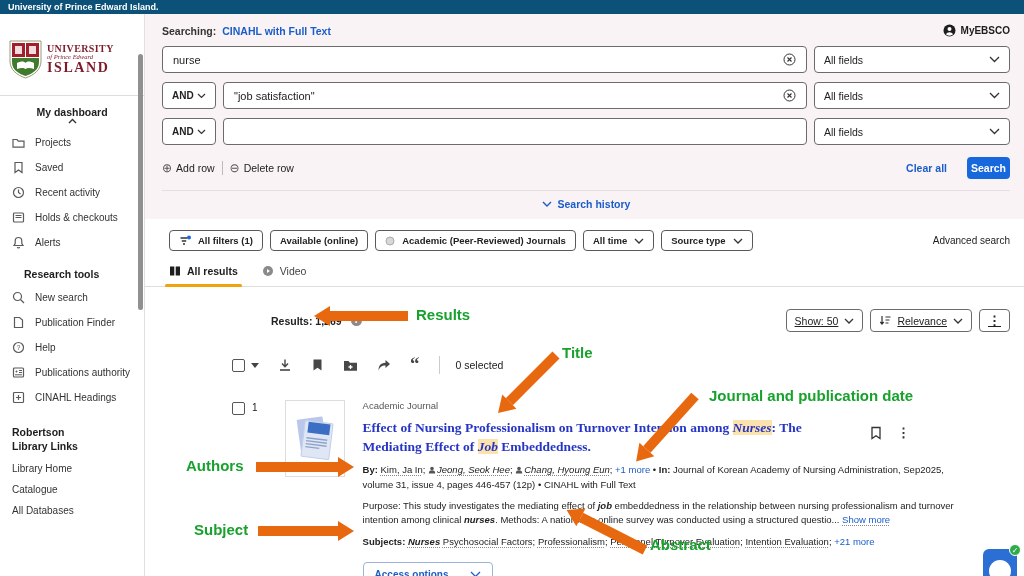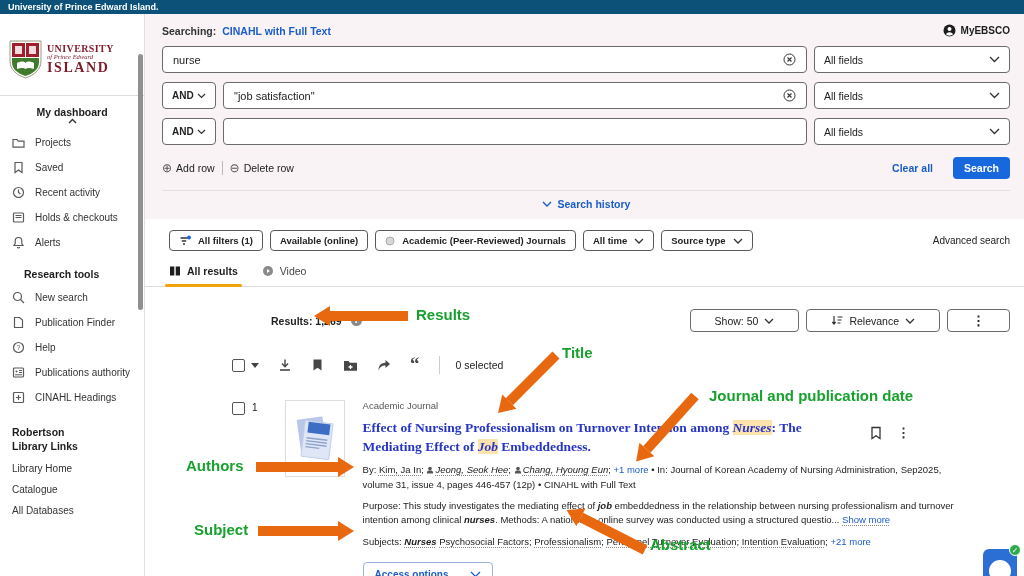--- a/index.html
+++ b/index.html
@@ -42,38 +42,38 @@
   .field { width:196px; font-size:10.5px; }
   .sinput { flex:1; height:27px; border:1px solid #6b6b6b; border-radius:4px; background:#fff; display:flex; align-items:center; padding:0 10px; }
   .sinput input { border:none; outline:none; flex:1; font-size:11px; font-family:inherit; background:transparent; color:#222; }
   .clear-x { color:#333; flex:none; cursor:pointer; display:flex; }
 
   .actions { display:flex; align-items:center; gap:7px; font-size:10.5px; color:#222; padding:3px 0 11px; }
   .act { display:flex; align-items:center; gap:4px; cursor:pointer; }
   .act .g { font-size:12px; color:#555; line-height:1; }
   .vdiv { width:1px; height:14px; background:#bbb; }
   .clear-all { margin-left:auto; color:#1a5dc8; font-weight:bold; cursor:pointer; }
-  .searchbtn { background:#1868dd; color:#fff; border:none; border-radius:4px; padding:5px 11px; font-size:10.5px; font-weight:bold; margin-left:13px; cursor:pointer; font-family:inherit; }
+  .searchbtn { background:#1868dd; color:#fff; border:none; border-radius:4px; padding:5px 4px; font-size:10.5px; font-weight:bold; margin-left:13px; cursor:pointer; font-family:inherit; }
   .hist { border-top:1px solid #e5dee2; display:flex; justify-content:center; align-items:center; gap:6px; padding:7px 0 9px; color:#1a5dc8; font-size:10.5px; font-weight:bold; cursor:pointer; }
 
   .filters { display:flex; gap:7px; align-items:center; padding:11px 14px 0 24px; }
   .chip { display:flex; align-items:center; gap:7px; border:1px solid #595959; border-radius:4px; height:21px; padding:0 9px; font-size:9.5px; font-weight:bold; color:#222; background:#fff; cursor:pointer; }
   .adv { margin-left:auto; font-size:10px; color:#222; cursor:pointer; }
 
   .tabs { display:flex; gap:24px; padding:14px 0 0 24px; border-bottom:1px solid #ddd; }
   .tab { display:flex; gap:6px; align-items:center; font-size:10.5px; padding-bottom:9px; position:relative; color:#444; cursor:pointer; }
   .tab.active { font-weight:bold; color:#1d1d1d; }
   .tab.active::after { content:""; position:absolute; left:-4px; right:-4px; bottom:-1px; height:3.5px; background:#f0a30a; border-radius:2px; }
 
   .results-area { padding-left:87px; padding-right:14px; }
   .rbar { display:flex; align-items:center; margin-top:22px; }
   .rcount { font-size:10.5px; font-weight:bold; display:flex; gap:9px; align-items:center;margin-left:39px; }
   .info { width:11px; height:11px; border-radius:50%; background:#8a8a8a; color:#fff; font-size:8px; font-weight:bold; display:flex; align-items:center; justify-content:center; font-family:"Liberation Serif",serif; cursor:pointer; }
   .rbtns { margin-left:auto; display:flex; gap:7px; }
-  .rbtn { border:1px solid #6b6b6b; border-radius:4px; height:23px; display:flex; align-items:center; gap:6px; padding:0 24px; font-size:10.5px; background:#fff; cursor:pointer; }
+  .rbtn { border:1px solid #6b6b6b; border-radius:4px; height:23px; display:flex; align-items:center; gap:6px; padding:0 8px; font-size:10.5px; background:#fff; cursor:pointer;text-decoration:underline; }
 
   .toolbar { display:flex; align-items:center; margin-top:24px; color:#444; }
   .cb { width:13px; height:13px; border:1.4px solid #555; border-radius:2px; background:#fff; cursor:pointer; flex:none; }
   .caret { width:0; height:0; border-left:4px solid transparent; border-right:4px solid transparent; border-top:5px solid #444; margin-left:6px; cursor:pointer; }
   .ticon { margin-left:19px; display:flex; color:#474747; cursor:pointer; }
   .tq { margin-left:19px; font-family:"Liberation Serif",serif; font-weight:bold; font-size:19px; line-height:10px; height:12px; color:#474747; cursor:pointer; }
   .tdiv { width:1px; height:18px; background:#ccc; margin:0 16px 0 19px; }
   .selcount { font-size:10.5px; color:#222; }
 
   .item { display:flex; margin-top:26px; }
@@ -83,21 +83,21 @@
   .itype { font-size:9.5px; color:#555; }
   .ititle { font-family:"Liberation Serif",serif; font-size:13.5px; font-weight:bold; color:#2735c4; line-height:1.42; margin-top:7px; max-width:488px; cursor:pointer; }
   .hlt { background:#fce3ae; font-style:italic; }
   .item-icons { position:absolute; right:100px; top:26px; display:flex; gap:15px; color:#333; }
   .item-icons span { cursor:pointer; display:flex; }
   .kebab { font-size:13px; line-height:13px; font-weight:bold; }
   .byline { font-size:9.5px; color:#222; margin-top:7px; line-height:1.45; max-width:600px; }
   .dt { text-decoration:underline dotted #888; text-underline-offset:2px; cursor:pointer; }
   .it { font-style:italic; }
   .bl { color:#1a5dc8; cursor:pointer; }
-  .bo { font-weight:normal;text-align:center; }
+  .bo { font-weight:bold;text-align:center; }
   .aicon { color:#555; display:inline-block; vertical-align:-1px; margin-right:1px; }
   .abs-text { font-size:9.5px; color:#222; margin-top:7px; line-height:1.5; max-width:600px; }
   .bi { font-weight:bold; font-style:italic; }
   .subj { font-size:9.5px; color:#222; margin-top:8px; max-width:600px; line-height:1.5; }
   .access { display:inline-flex; align-items:center; gap:22px; margin-top:12px; border:1px solid #9bb4dd; border-radius:4px; color:#1a5dc8; font-weight:bold; font-size:10px; padding:6px 11px; background:#fff; cursor:pointer; }
 
   
   .chat { position:absolute; right:7px; bottom:0; width:34px; height:27px; }
   .chat-body { position:absolute; inset:0; background:#2b6fd4; border-radius:6px 6px 0 0; overflow:hidden; }
   .chat-arch { position:absolute; left:6px; top:11px; width:22px; height:22px; border-radius:50%; background:#fff; }

